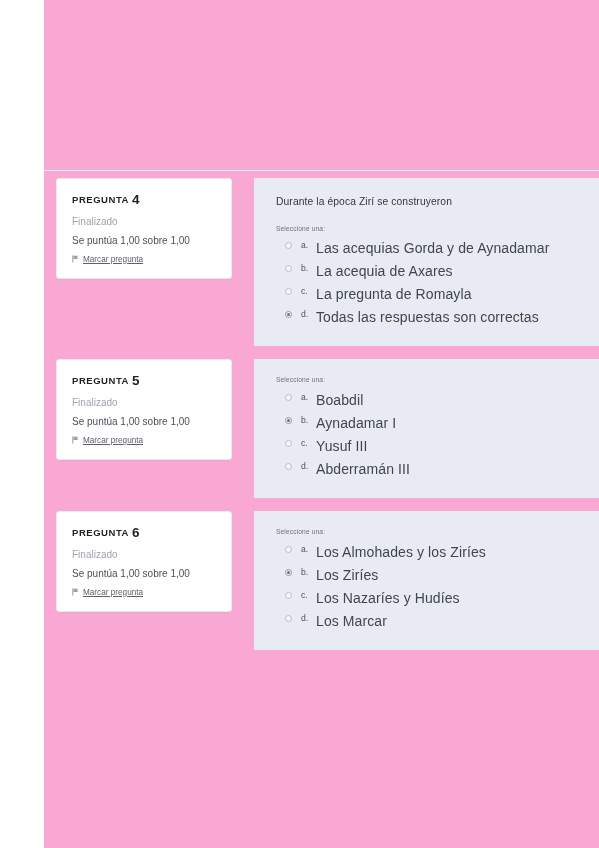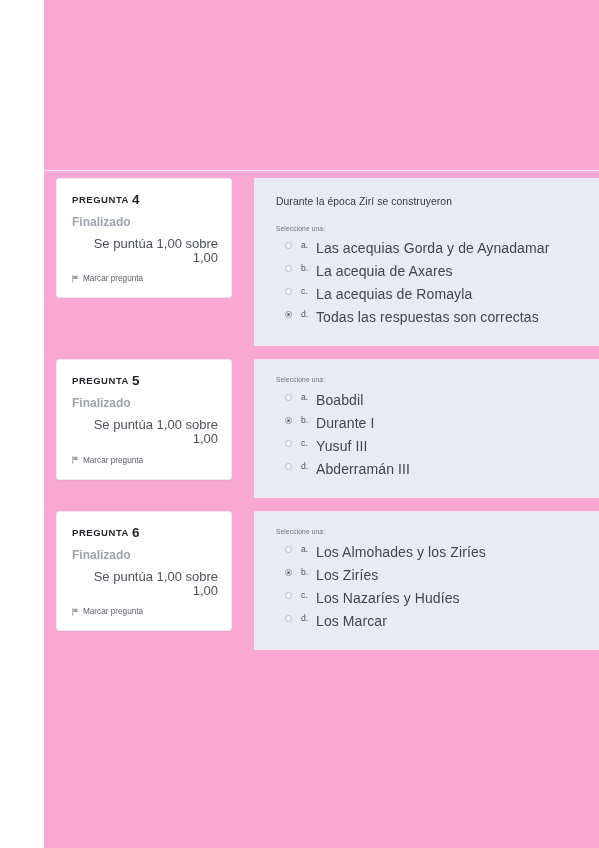--- a/index.html
+++ b/index.html
@@ -73,42 +73,41 @@
   }
   .q-title .qnum {
     font-size: 13.5px;
     letter-spacing: 0;
     font-weight: bold;
     vertical-align: -1px;
     margin-left: 3px;
   }
 
   .q-state {
-    font-size: 12px;
+    font-size: 10px;
     color: #9ea3ad;
     margin: 0 0 8px 0;
     line-height: 1.1;
-    font-weight: bold;
   }
 
   .q-grade {
-    font-size: 13px;
+    font-size: 10px;
     color: #4b5059;
     margin: 0 0 9px 0;
     line-height: 1.1;
-    text-align: right;
   }
 
   .q-flag {
     display: flex;
     align-items: center;
     gap: 4px;
     font-size: 8.2px;
     color: #5a6069;
     line-height: 1.1;
+    text-decoration: underline;
   }
   .flag-icon {
     display: inline-block;
     width: 7px;
     height: 8px;
     position: relative;
     flex: 0 0 auto;
   }
   .flag-icon svg { display: block; }
 
@@ -229,21 +228,21 @@
             <span class="ans-text">Las acequias Gorda y de Aynadamar</span>
           </li>
           <li class="answer">
             <span class="radio"></span>
             <span class="ans-letter">b.</span>
             <span class="ans-text">La acequia de Axares</span>
           </li>
           <li class="answer">
             <span class="radio"></span>
             <span class="ans-letter">c.</span>
-            <span class="ans-text">La acequias de Romayla</span>
+            <span class="ans-text">La pregunta de Romayla</span>
           </li>
           <li class="answer">
             <span class="radio checked"></span>
             <span class="ans-letter">d.</span>
             <span class="ans-text">Todas las respuestas son correctas</span>
           </li>
         </ul>
       </div>
     </div>
 
@@ -269,21 +268,21 @@
         <div class="choose-label">Seleccione una:</div>
         <ul class="answers">
           <li class="answer">
             <span class="radio"></span>
             <span class="ans-letter">a.</span>
             <span class="ans-text">Boabdil</span>
           </li>
           <li class="answer">
             <span class="radio checked"></span>
             <span class="ans-letter">b.</span>
-            <span class="ans-text">Durante I</span>
+            <span class="ans-text">Aynadamar I</span>
           </li>
           <li class="answer">
             <span class="radio"></span>
             <span class="ans-letter">c.</span>
             <span class="ans-text">Yusuf III</span>
           </li>
           <li class="answer">
             <span class="radio"></span>
             <span class="ans-letter">d.</span>
             <span class="ans-text">Abderramán III</span>

